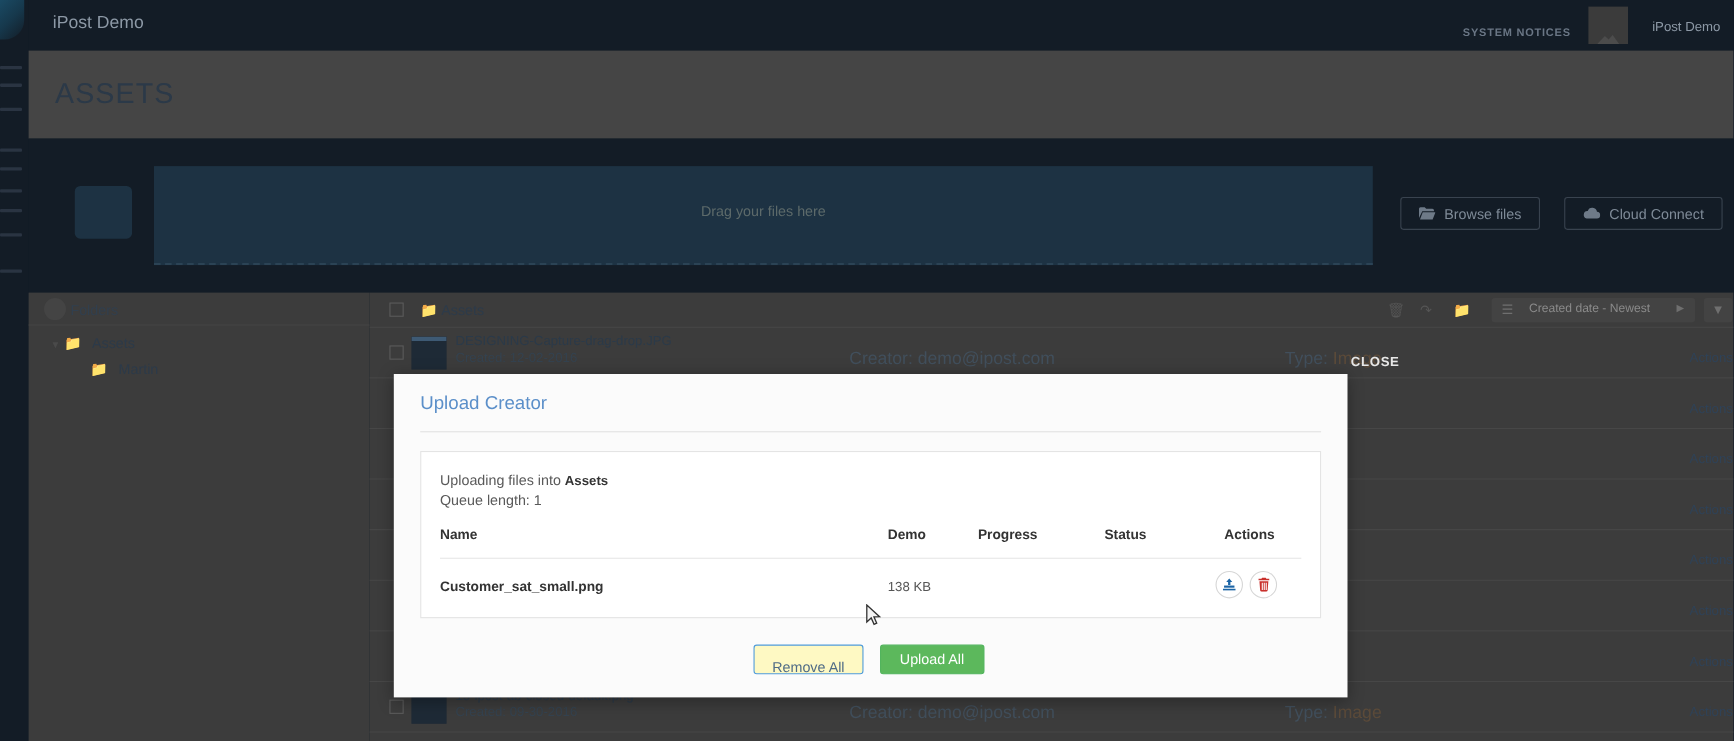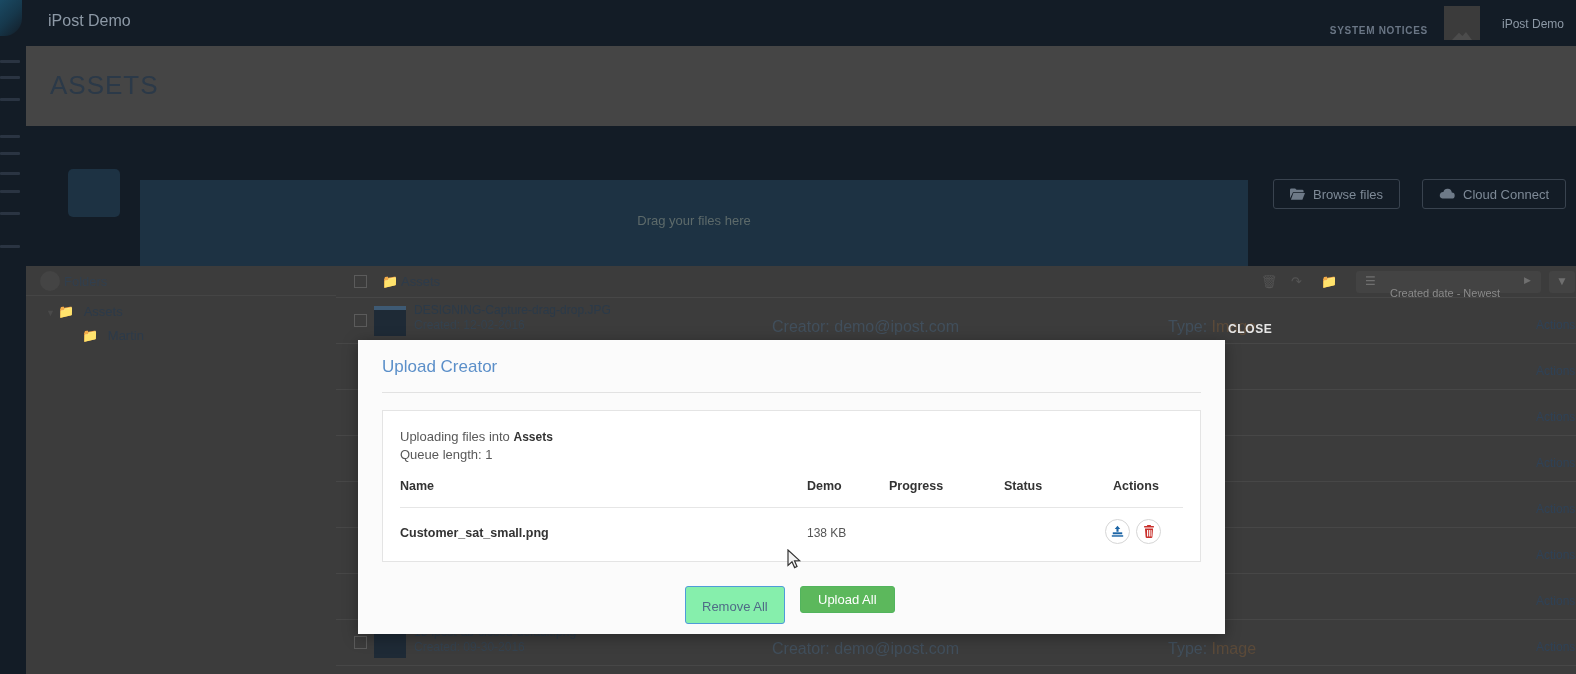--- a/index.html
+++ b/index.html
@@ -74,21 +74,20 @@
     background: #131c26;
   }
   .drop-thumb {
     position: absolute; left: 42px; top: 43px; width: 52px; height: 48px;
     background: #1d3243; border-radius: 5px;
   }
   .dropzone {
     position: absolute; left: 114px; top: 25px; width: 1108px; height: 90px;
     background: #1d3243;
     border-bottom: 2px dashed #2b4355;
-    margin-top: 29px;
   }
   .dropzone span {
     position: absolute; left: 0; right: 0; top: 33px; text-align: center;
     color: #5d6a6a; font-size: 13px;
   }
   .btn-outline-dark {
     position: absolute; top: 53px; height: 30px;
     border: 1px solid #39434f; border-radius: 3px;
     color: #7e8a97; font-size: 13px;
     display: flex; align-items: center; gap: 8px;
@@ -127,21 +126,21 @@
   .cbx {
     width: 13px; height: 13px; border: 1px solid #5b5b5b; background: #3c3c3c;
     display: inline-block;
   }
   .tb-crumb { position: absolute; left: 46px; top: 8px; color: #2d3b4a; font-size: 13px; }
   .tb-icon { position: absolute; top: 8px; width: 16px; height: 16px; }
   .sortbox {
     position: absolute; left: 1020px; top: 5px; width: 185px; height: 22px;
     background: #434343; border-radius: 3px;
   }
-  .sortbox .txt { position: absolute; left: 34px; top: 16px; color: #8a8a8a; font-size: 11px; }
+  .sortbox .txt { position: absolute; left: 34px; top: 4px; color: #8a8a8a; font-size: 11px; }
   .filterbox {
     position: absolute; left: 1213px; top: 5px; width: 26px; height: 22px;
     background: #434343; border-radius: 3px;
   }
   .arow {
     position: absolute; left: 0; right: 0; height: 46px;
     border-bottom: 1px solid #474747;
   }
   .arow .cb { position: absolute; left: 18px; top: 16px; }
   .arow .thumb {
@@ -191,22 +190,22 @@
   .q-row .name { position: absolute; left: 17px; top: 9px; color: #333; font-size: 12.5px; font-weight: bold; }
   .q-row .size { position: absolute; left: 424px; top: 9px; color: #555; font-size: 12px; }
   .icon-btn {
     position: absolute; top: 2px; width: 25px; height: 25px; border-radius: 50%;
     border: 1px solid #d6d6d6; background: #fff; cursor: pointer;
     display: flex; align-items: center; justify-content: center;
   }
 
   .modal-footer { position: absolute; left: 0; right: 0; top: 246px; height: 40px; }
   .btn-remove {
-    position: absolute; left: 327px; top: 0; height: 38px; padding: 12px 16px;
-    border: 1px solid #4f9bd9; border-radius: 3px; background: #86efac;
+    position: absolute; left: 327px; top: 0; height: 27px; padding: 12px 16px;
+    border: 1px solid #4f9bd9; border-radius: 3px; background: #fef9c3;
     color: #4f6b86; font-size: 13px; cursor: pointer;
   }
   .btn-upload {
     position: absolute; left: 442px; top: 0; height: 27px; padding: 0 17px;
     border: 1px solid #52b45d; border-radius: 3px; background: #5cb85c;
     color: #fff; font-size: 13px; cursor: pointer;
   }
 
   .cursor { position: absolute; left: 787px; top: 549px; z-index: 90; }
 </style>

